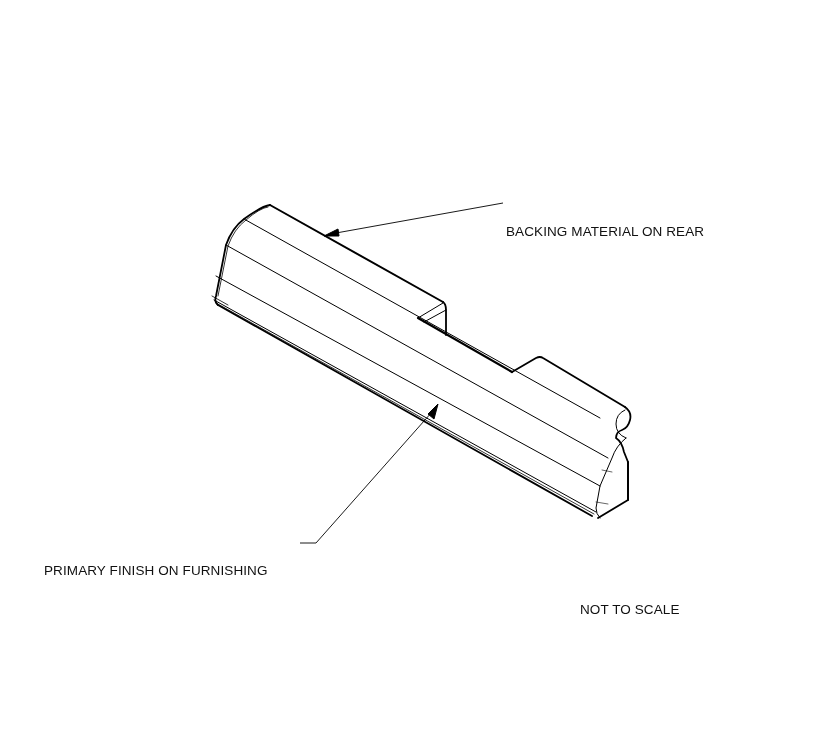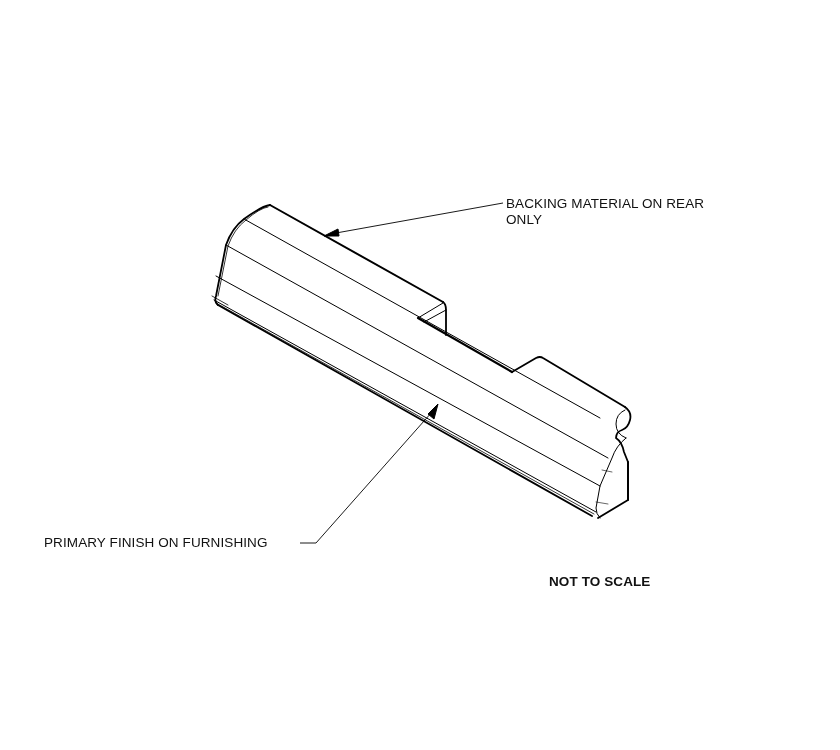--- a/index.html
+++ b/index.html
@@ -1,21 +1,21 @@
 <!DOCTYPE html>
 <html><head>
   <meta charset="utf-8">
   <style>
     html, body { margin: 0; padding: 0; background: #ffffff; }
     body { width: 840px; height: 750px; position: relative; overflow: hidden; font-family: "Liberation Sans", sans-serif; }
     .drawing { position: absolute; left: 0; top: 0; width: 840px; height: 750px; }
-    .label { position: absolute; font-size: 13.5px; color: #111111; line-height: 16px; letter-spacing: 0.1px; white-space: nowrap; }
+    .label { position: absolute; font-size: 13.5px; color: #111111; line-height: 16px; letter-spacing: 0.1px; white-space: nowrap; margin-top: 28px; }
     .label-backing { left: 506px; top: 196px; }
     .label-primary { left: 44px; top: 535px; }
-    .label-scale { left: 549px; top: 574px; font-weight: bold; }
+    .label-scale { left: 580px; top: 574px; }
   </style>
 </head>
 <body>
 
 <svg class="drawing" viewBox="0 0 840 750" xmlns="http://www.w3.org/2000/svg">
   <g fill="none" stroke="#000" stroke-linecap="round" stroke-linejoin="round">
 
     <path d="M270 205 L443 302" stroke-width="2"></path>
 
     <path d="M270 205 Q262 206 244 219 Q232 228 226 245 L216 296 Q214 302 218 305" stroke-width="1.8"></path>
@@ -56,18 +56,17 @@
 
   <g stroke="#000" fill="#000">
     <line x1="300" y1="543" x2="316" y2="543" stroke-width="0.9"></line>
     <line x1="316" y1="543" x2="432" y2="412" stroke-width="0.9"></line>
     <polygon points="438,404 434,419 428,414"></polygon>
   </g>
 </svg>
 
 <div class="label label-backing">
   <div>BACKING MATERIAL ON REAR</div>
-  <div>ONLY</div>
 </div>
 
 <div class="label label-primary">PRIMARY FINISH ON FURNISHING</div>
 
 <div class="label label-scale">NOT TO SCALE</div>
 
 </body></html>

